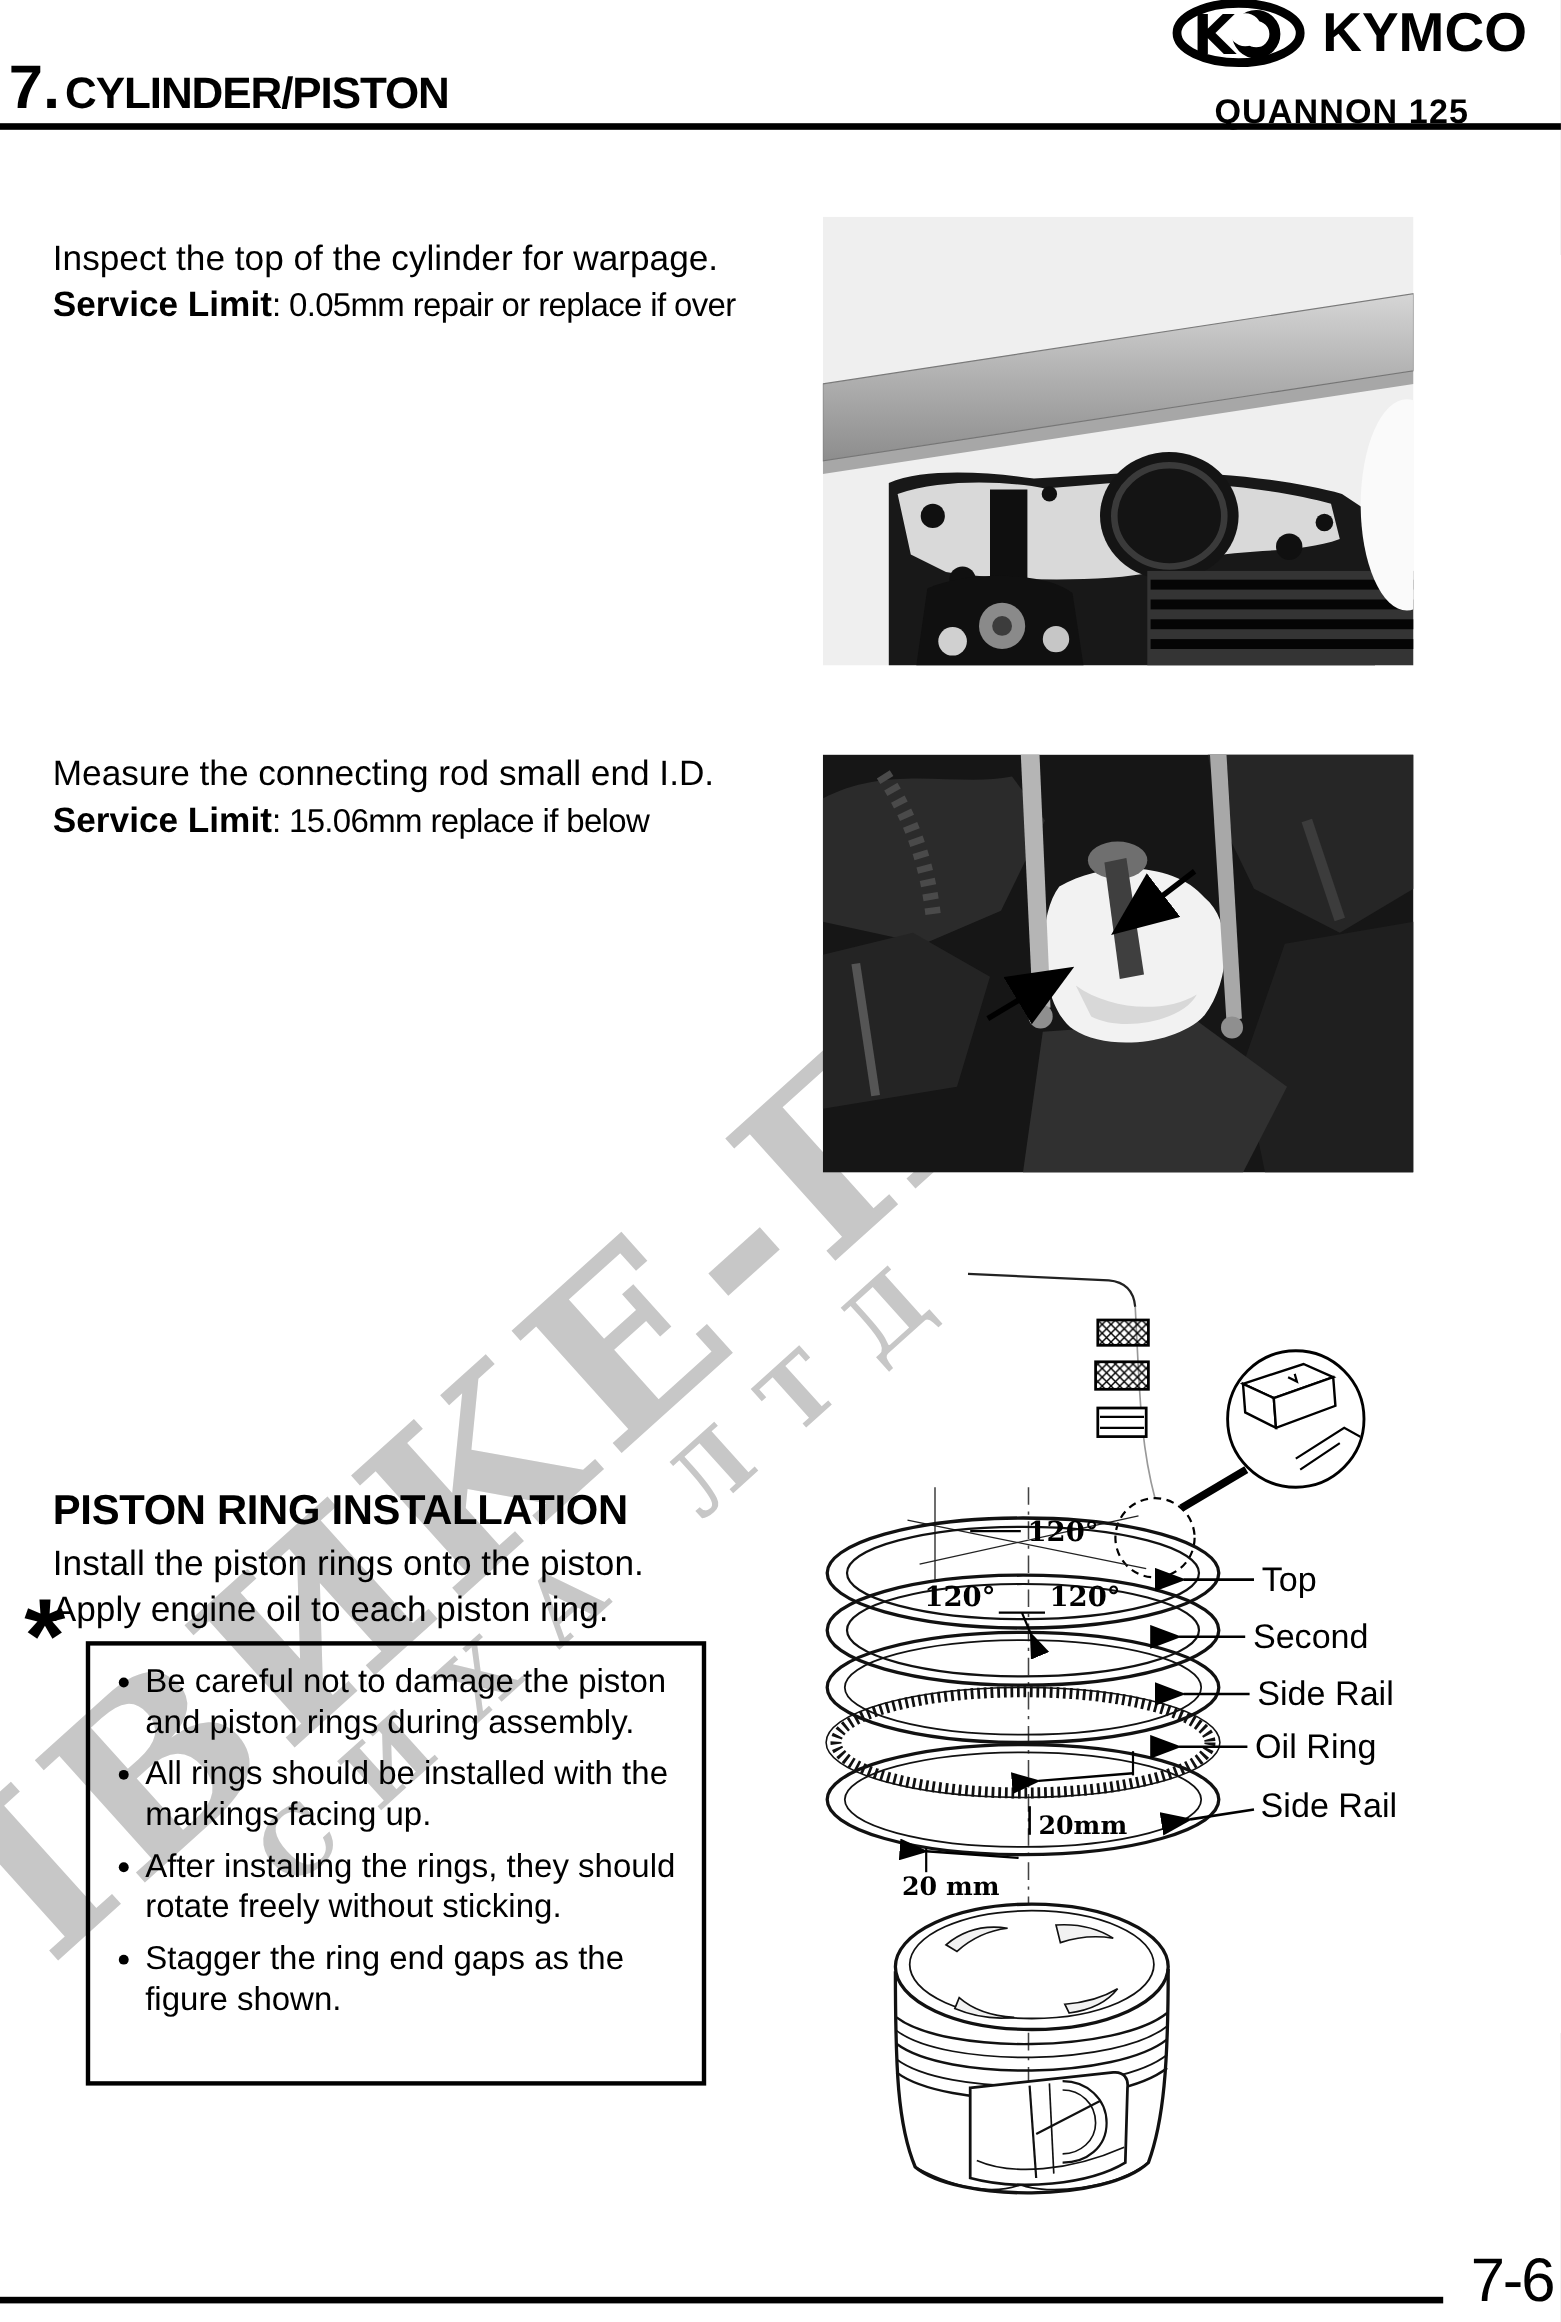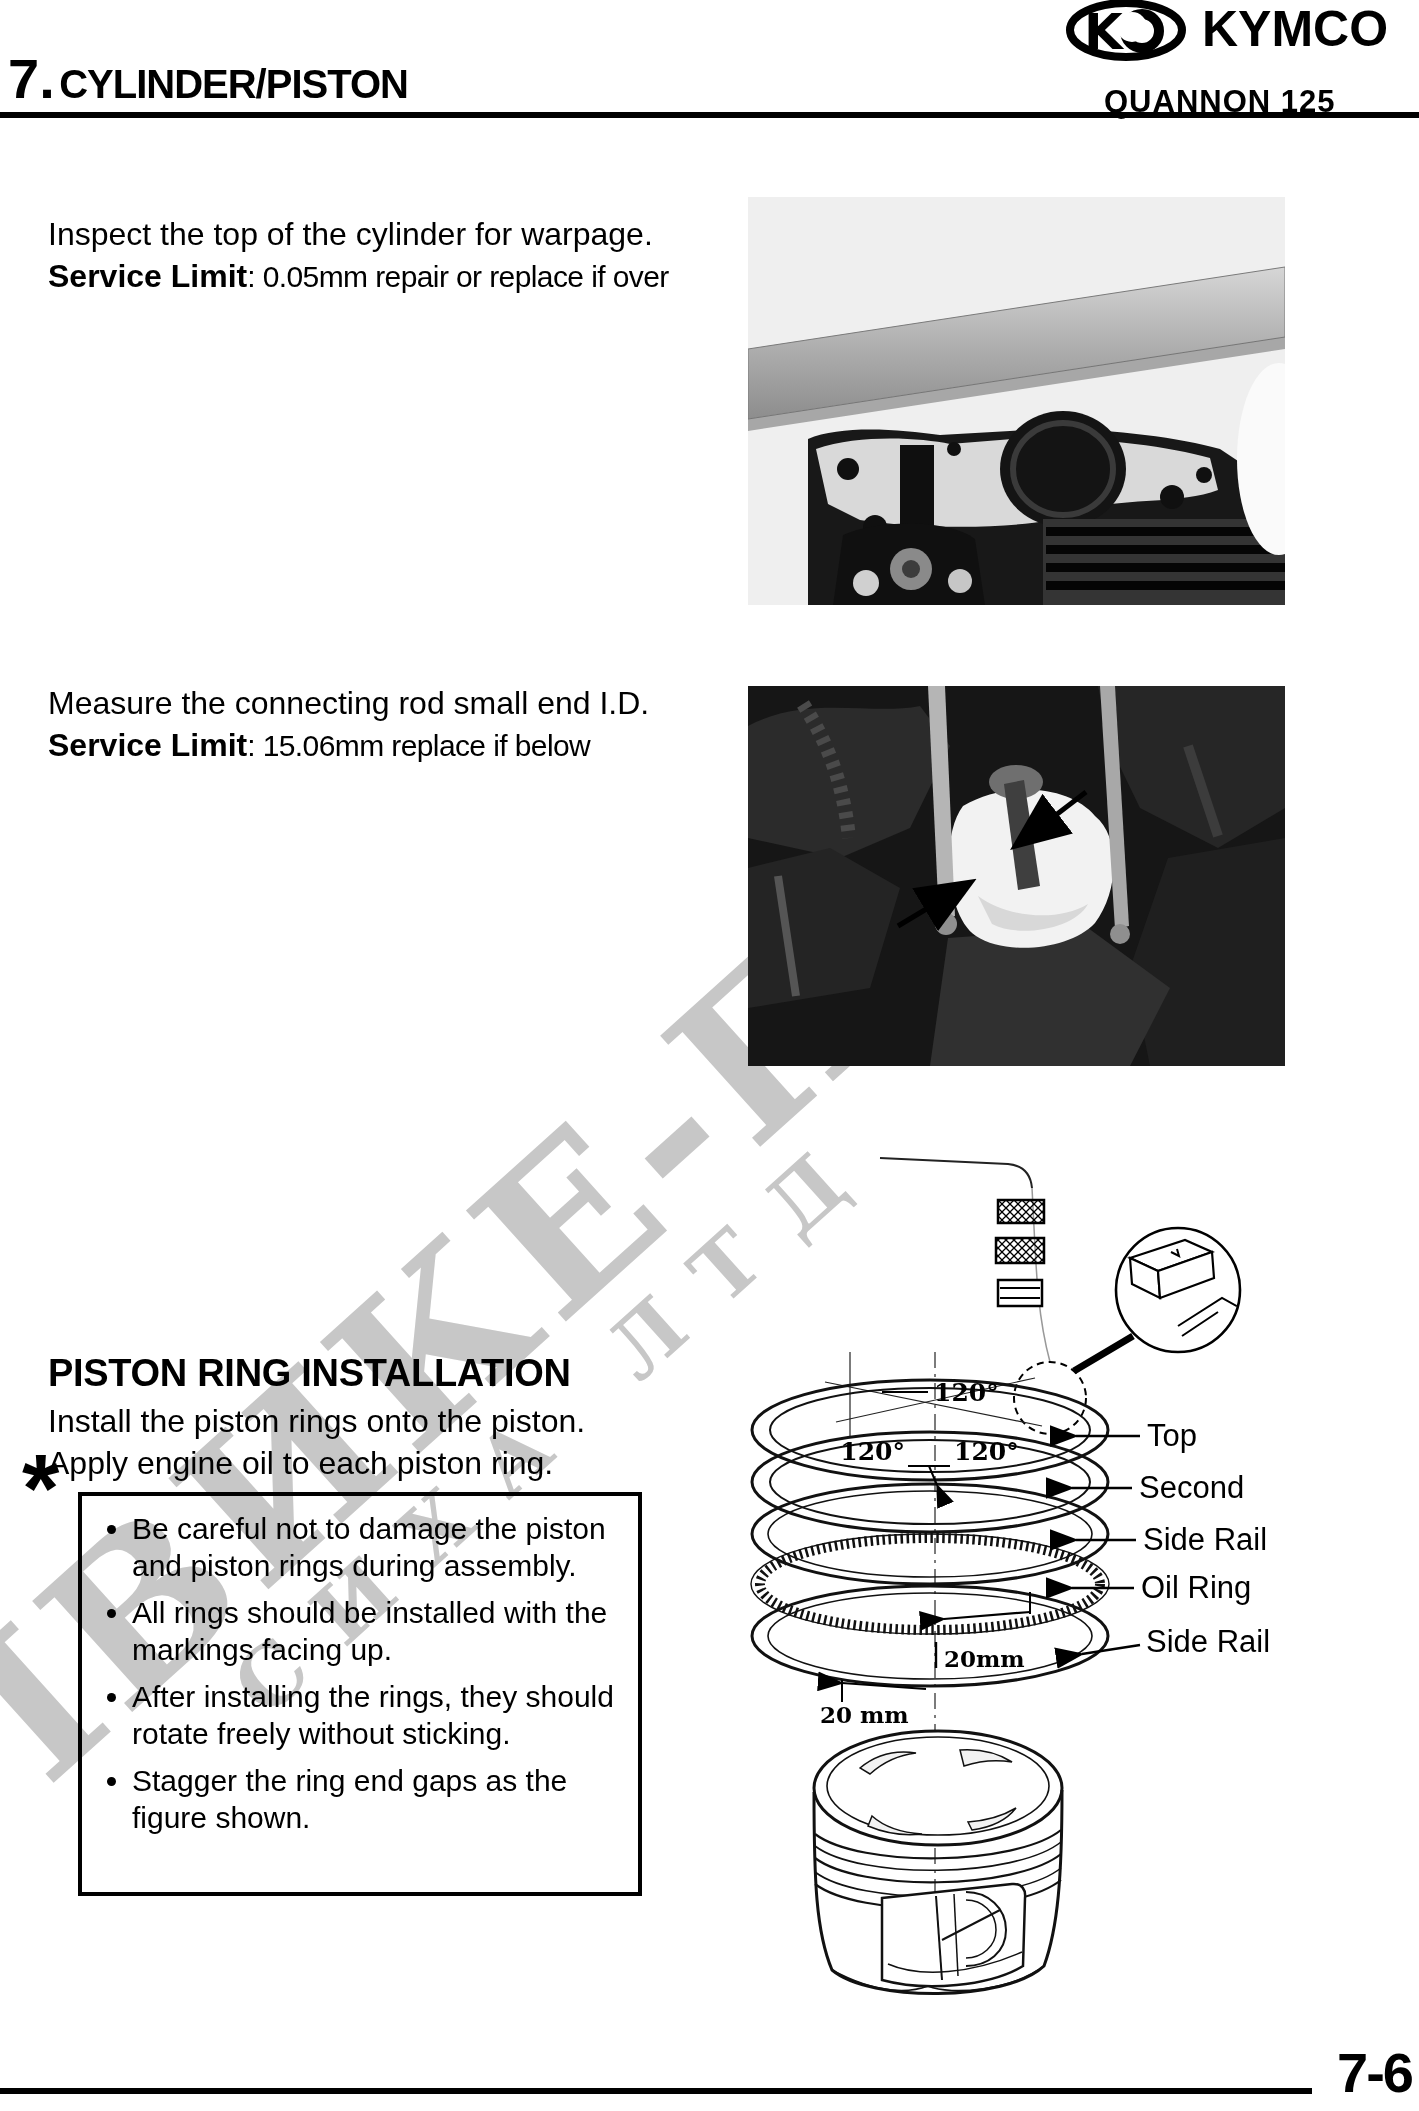--- a/index.html
+++ b/index.html
@@ -41,21 +41,21 @@
   }
   .note-box ul { margin:0; padding-left:26px; font-size:30px; line-height:37px; }
   .note-box li { margin-bottom:10px; }
   
   .photo { position:absolute; z-index:2; }
   #photo1 { left:748px; top:197px; width:537px; height:408px; }
   #photo2 { left:748px; top:686px; width:537px; height:380px; }
   #ringdiagram { left:730px; top:1140px; width:689px; height:910px; z-index:2; }
   
   .footer-rule { position:absolute; left:0; top:2088px; width:1312px; height:6px; background:#000; z-index:3; }
-  .page-number { position:absolute; left:1280px; top:2040px; width:132px; z-index:3; text-align:right; font-weight:bold; font-size:56px; letter-spacing:-2px; }
+  .page-number { position:absolute; left:1280px; top:2040px; width:132px; z-index:3; text-align:right; font-weight:normal; font-size:56px; letter-spacing:-2px; }
   svg text { user-select:none; }
 </style>
 </head>
 <body>
 
 <div class="page">
 
   <div class="watermark">
     <div class="wm1">ІВИКЕ-ПК</div>
     <div class="wm2">СИХА ЛТД</div>

